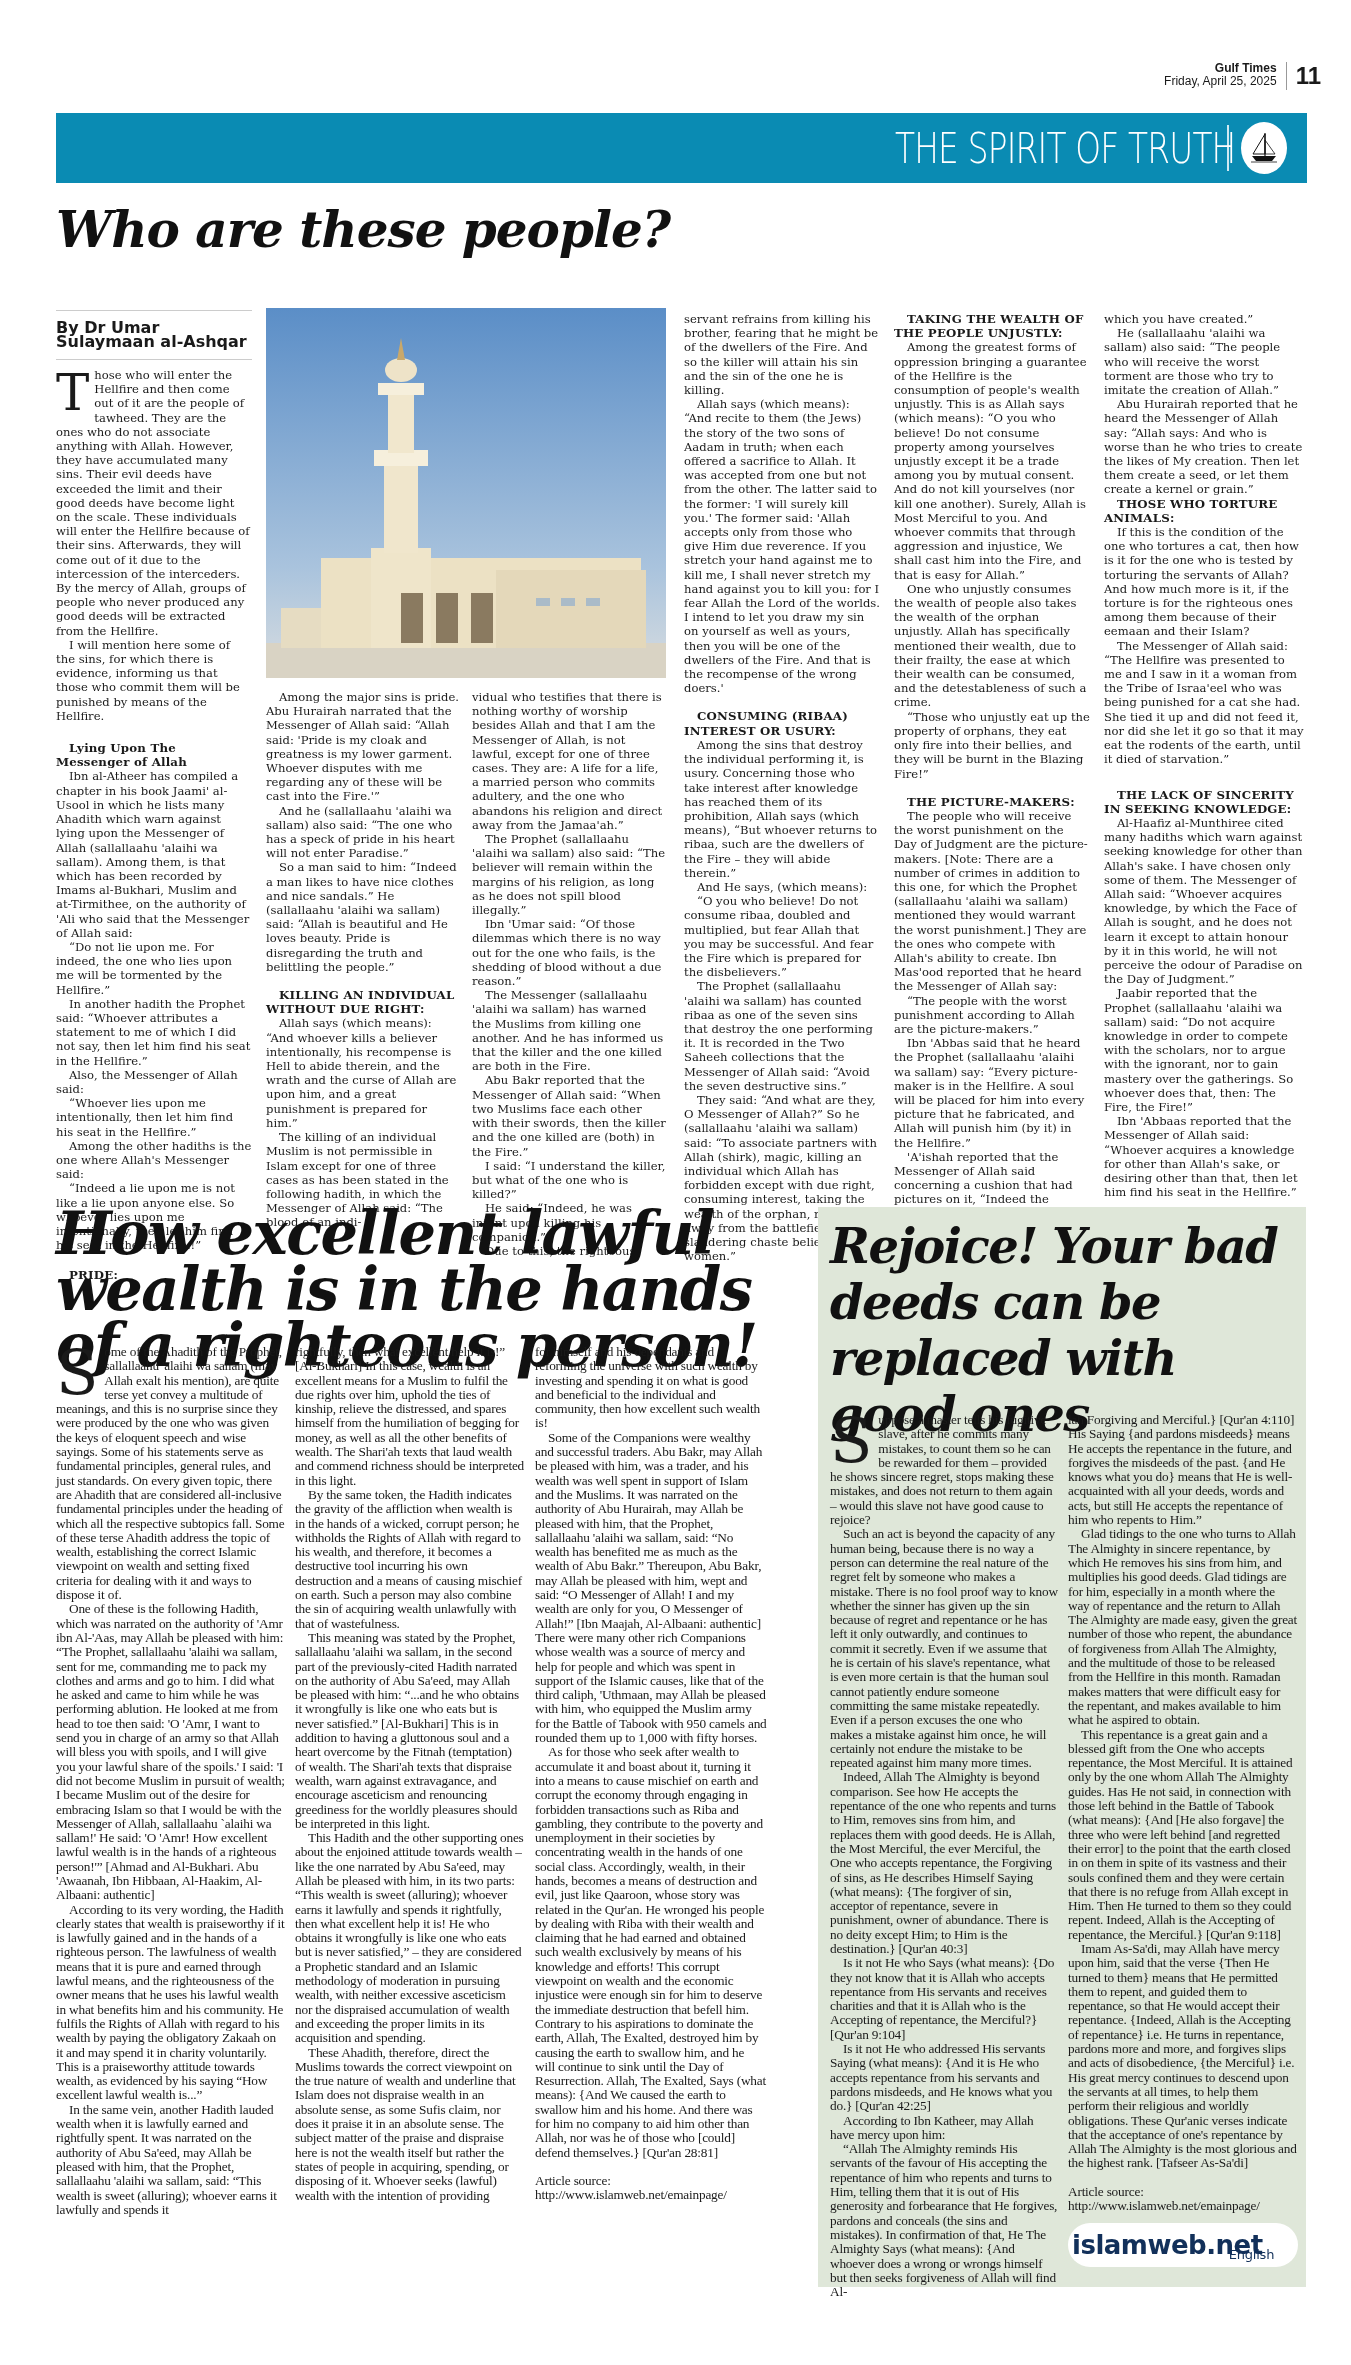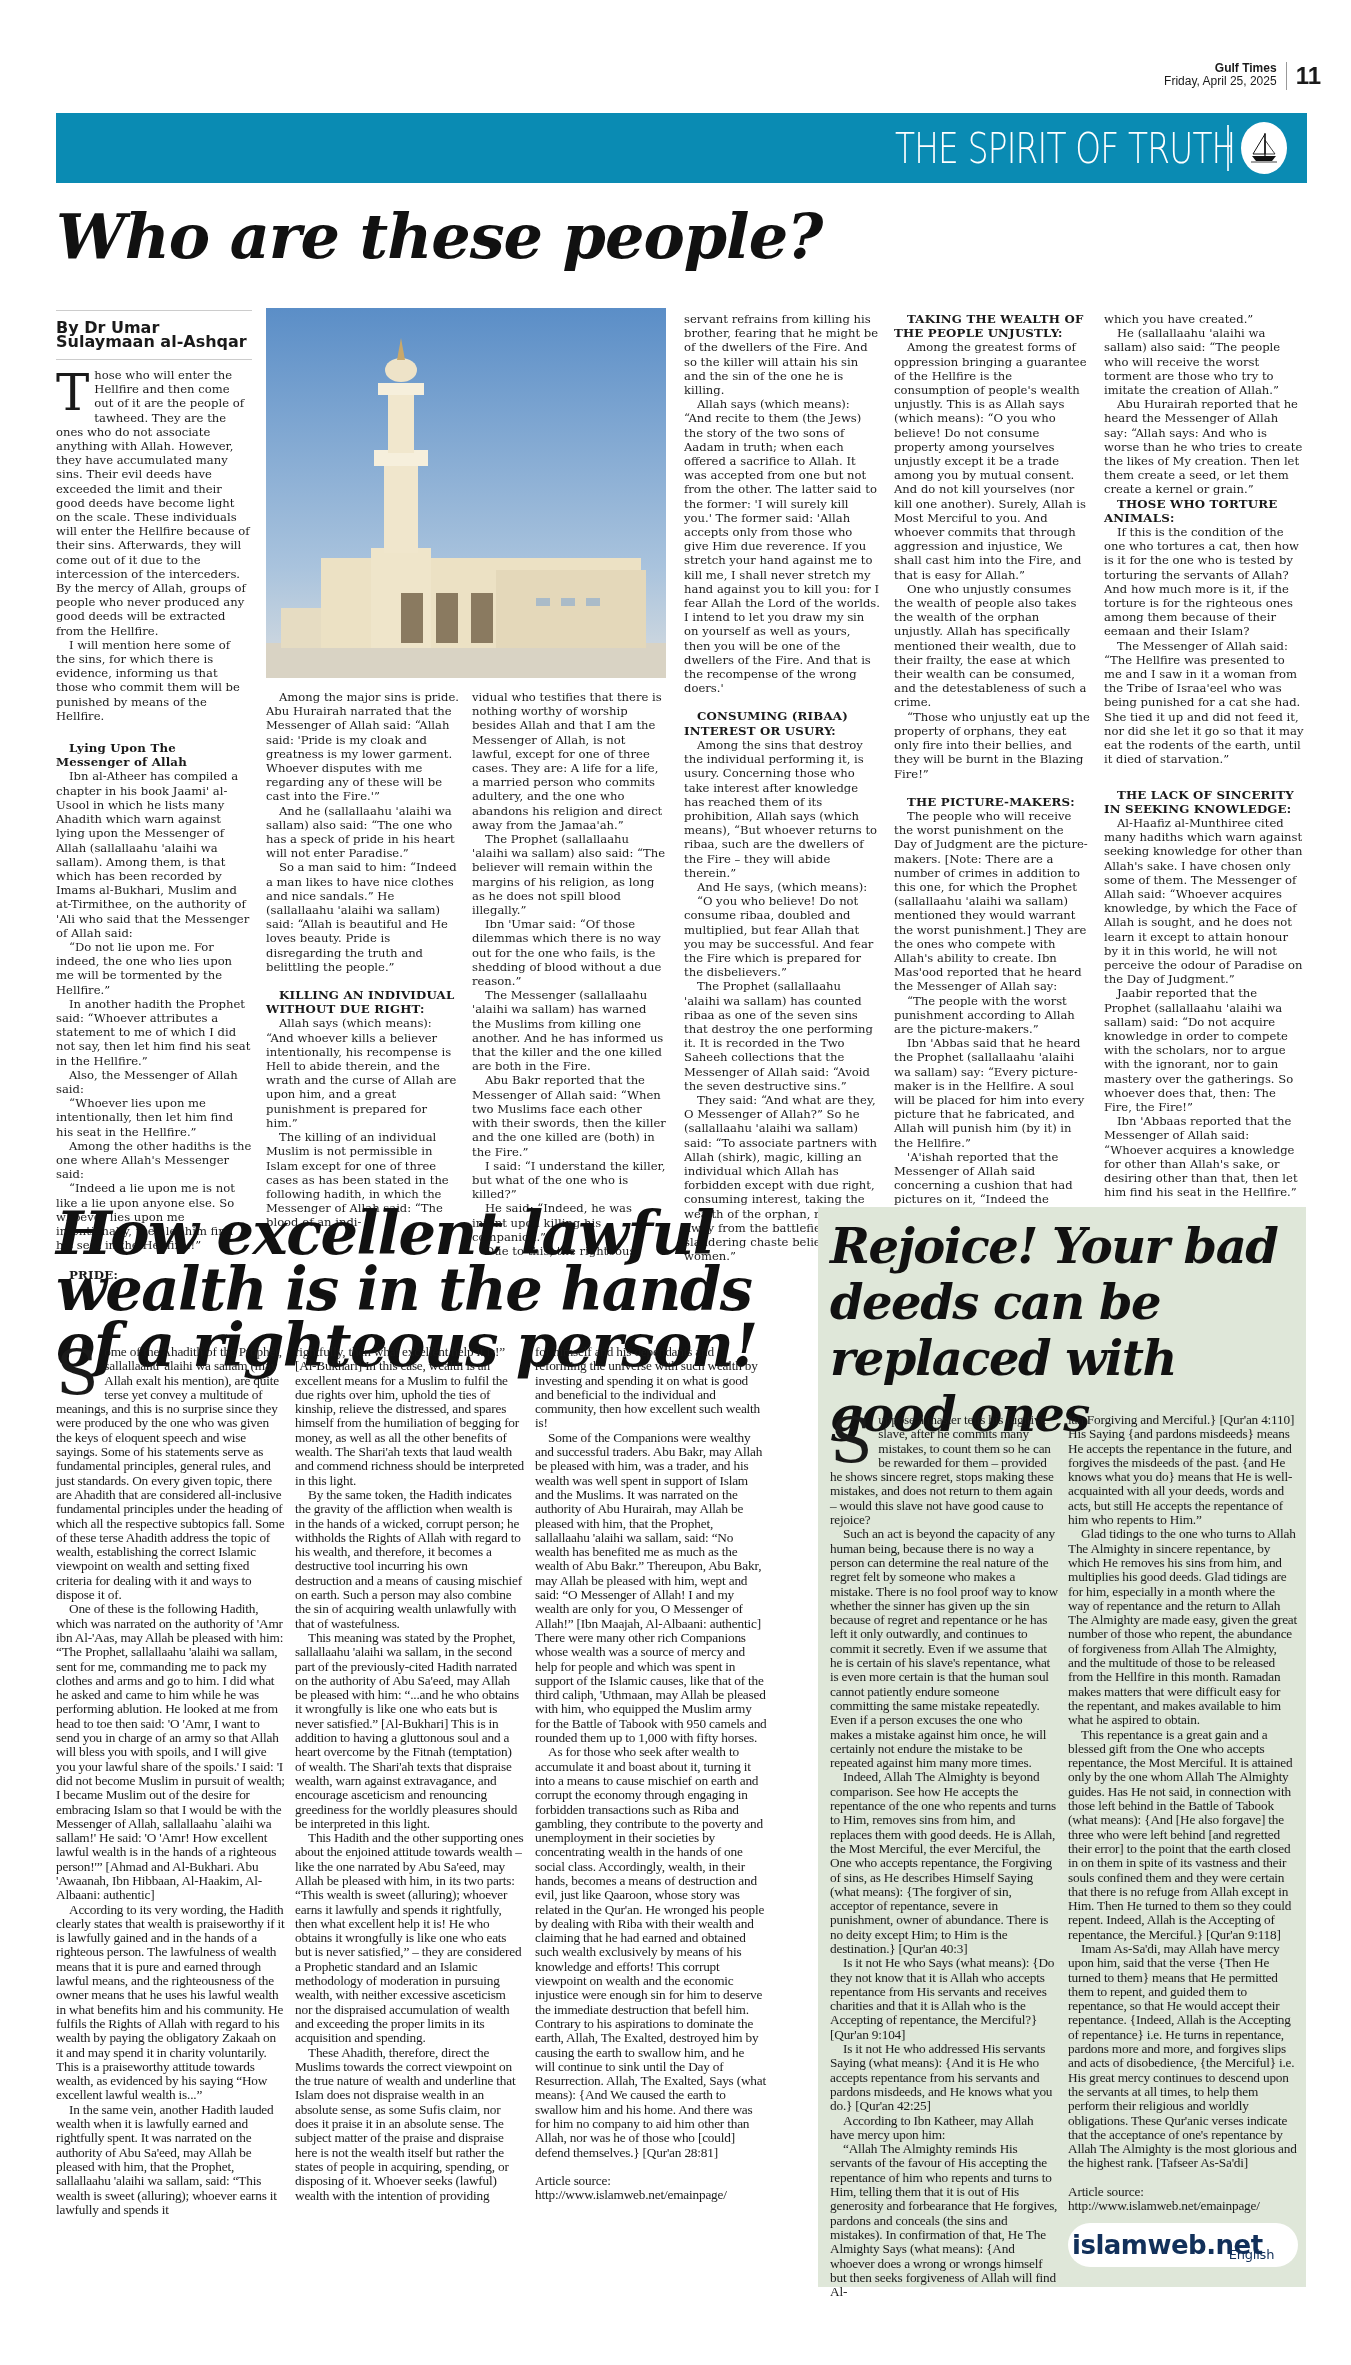--- a/index.html
+++ b/index.html
@@ -13,21 +13,21 @@
   .meta-date { font-size: 12px; }
   .meta-sep { width: 1px; height: 28px; background: #999; margin: 0 9px; }
   .meta-page { font-family: "Liberation Sans", sans-serif; font-size: 24px; font-weight: bold; }
 
   .section-banner { position: absolute; top: 113px; left: 56px; width: 1251px; height: 70px; background: #0a8bb3; display: flex; align-items: center; justify-content: flex-end; padding-right: 20px; }
   .section-title { font-family: "DejaVu Sans", "Liberation Sans", sans-serif; font-weight: 200; color: #fff; font-size: 42px; letter-spacing: -1px; transform: scaleX(0.78); transform-origin: right center; margin-right: -22px; }
   .banner-divider { width: 2px; height: 46px; background: #cfe9f2; margin: 0 12px 0 14px; }
   .banner-logo { width: 46px; height: 52px; border-radius: 50%; background: #fff; display: flex; align-items: center; justify-content: center; }
 
   
-  .main-headline { position: absolute; top: 200px; left: 56px; font-family: "DejaVu Serif", serif; font-style: italic; font-weight: bold; font-size: 62px; letter-spacing: -1px; color: #111; text-align: center; }
+  .main-headline { position: absolute; top: 200px; left: 56px; font-family: "DejaVu Serif", serif; font-style: italic; font-weight: bold; font-size: 50px; letter-spacing: -1px; color: #111; text-align: center; }
 
   
   .col { position: absolute; font-size: 11.6px; line-height: 14.2px; text-align: left; }
   .col p { text-indent: 13px; }
   .col p.noind { text-indent: 0; }
   .col h4 { font-size: 11.8px; font-weight: bold; margin-top: 10px; text-indent: 13px; line-height: 14.2px; letter-spacing: 0.2px; }
 
   .byline-box { position: absolute; top: 310px; left: 56px; width: 196px; border-top: 1px solid #ccc; border-bottom: 1px solid #ccc; padding: 10px 0 10px; }
   .byline { font-family: "DejaVu Sans", sans-serif; font-weight: bold; font-size: 16px; line-height: 14px; }
 

